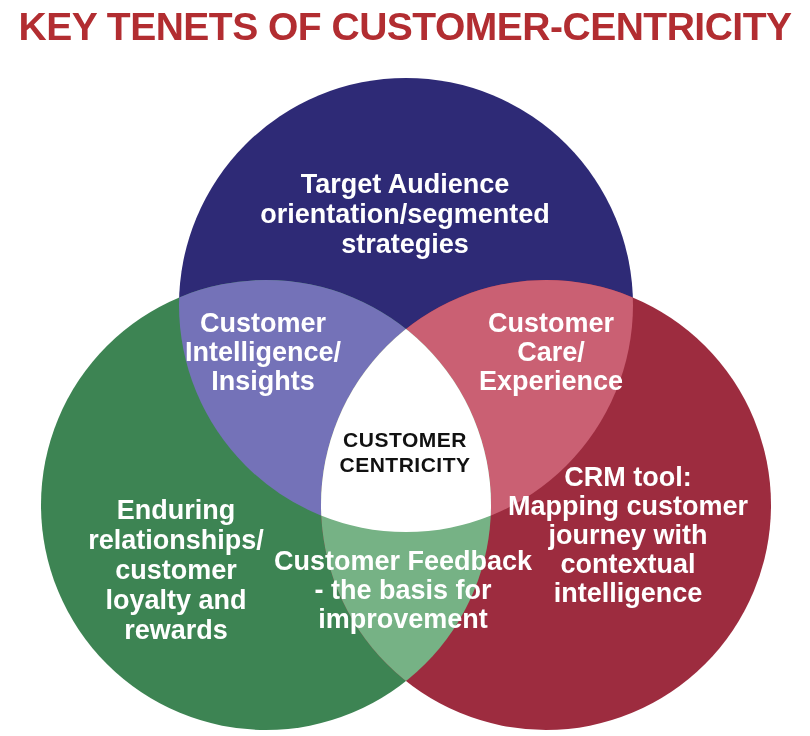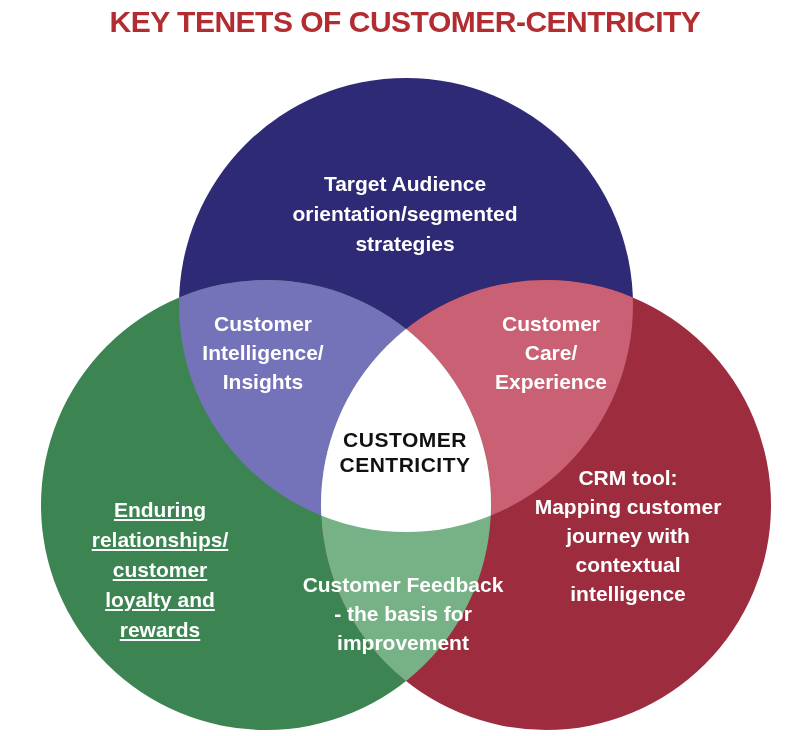--- a/index.html
+++ b/index.html
@@ -14,54 +14,54 @@
     overflow: hidden;
     font-family: "Liberation Sans", sans-serif;
   }
   .page-title {
     position: absolute;
     top: 5px;
     left: 0;
     width: 810px;
     margin: 0;
     text-align: center;
-    font-size: 30px;
+    font-size: 39px;
     font-weight: 800;
     letter-spacing: -0.5px;
     color: #b22d31;
     white-space: nowrap;
   }
   .venn-svg {
     position: absolute;
     left: 0;
     top: 0;
   }
   .label {
     position: absolute;
     transform: translate(-50%, -50%);
     text-align: center;
     white-space: pre-line;
     color: #ffffff;
     font-weight: 700;
-    font-size: 21px;
+    font-size: 27px;
     line-height: 29px;
   }
   .label-target        { left: 405px; top: 214px; width: 340px; line-height: 30px; }
   .label-intelligence  { left: 263px; top: 352px; width: 220px; }
   .label-care          { left: 551px; top: 352px; width: 220px; }
   .label-center {
     left: 405px; top: 452px; width: 240px;
     color: #111111;
     font-weight: 800;
     font-size: 21px;
     line-height: 25px;
     letter-spacing: 0.5px;
   }
-  .label-enduring      { left: 160px; top: 570px; width: 230px; line-height: 30px; text-decoration: underline; }
-  .label-feedback      { left: 403px; top: 590px; width: 260px; margin-top: 23px; }
+  .label-enduring      { left: 176px; top: 570px; width: 230px; line-height: 30px; }
+  .label-feedback      { left: 403px; top: 590px; width: 260px; }
   .label-crm           { left: 628px; top: 535px; width: 250px; }
 </style>
 </head>
 <body>
 
 <h1 class="page-title">KEY TENETS OF CUSTOMER-CENTRICITY</h1>
 
 <svg class="venn-svg" width="810" height="736" viewBox="0 0 810 736">
   <defs>
     <clipPath id="clip-green">

